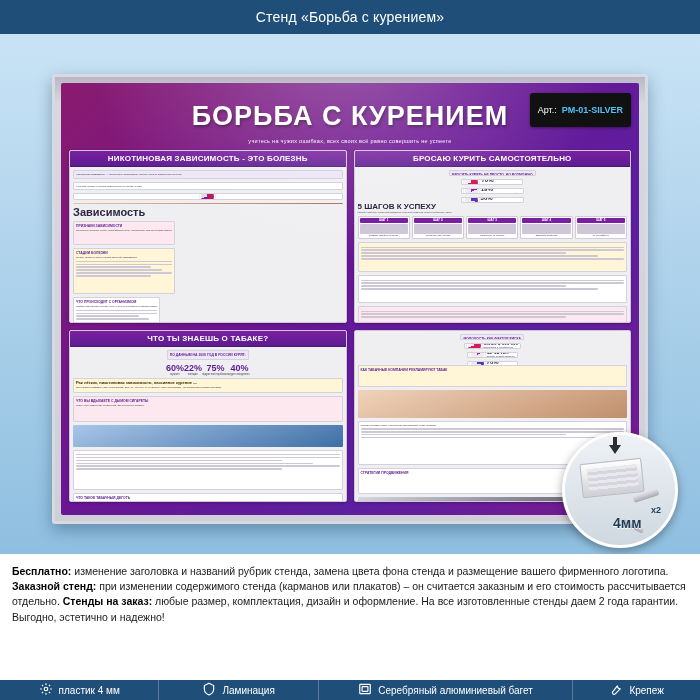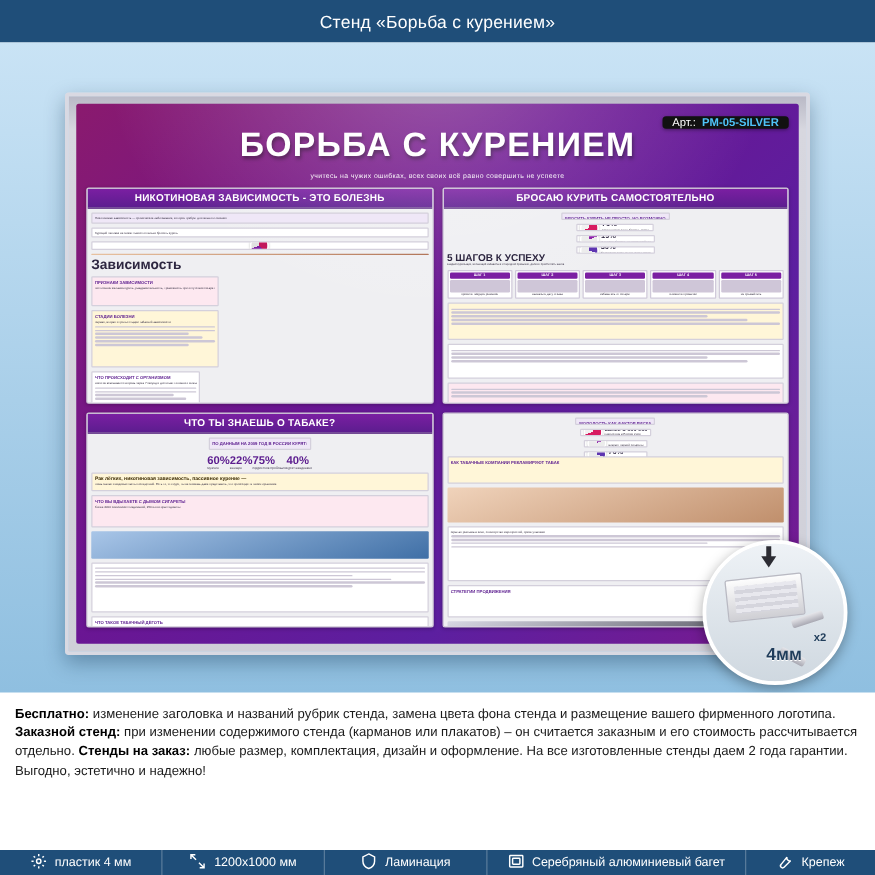--- a/index.html
+++ b/index.html
@@ -62,21 +62,21 @@
     color: #fff;
     font-weight: bold;
     font-size: 27px;
     letter-spacing: 1px;
     margin: 12px 0 6px 0;
     text-shadow: 1px 2px 3px rgba(0,0,0,.45);
   }
   .art-badge {
     position: absolute; right: 8px; top: 10px;
     background: #111; color: #fff;
-    font-size: 9px; padding: 0 8px; border-radius: 3px;
+    font-size: 9px; padding: 12px 8px; border-radius: 3px;
     display: flex; gap: 5px; align-items: center;
     box-shadow: 0 1px 3px rgba(0,0,0,.4);
   }
   .art-badge .code { color:#4fc3f7; font-weight: bold; }
 
   .subline {
     text-align:center;
     color:#fff;
     font-size: 5.5px;
     letter-spacing:.3px;
@@ -145,21 +145,21 @@
   .lines i {
     display:block; height:1.5px; background:#cdc7d6; margin:1.4px 0; border-radius:1px;
   }
   .lines i:nth-child(3n) { width: 78%; }
   .lines i:nth-child(4n) { width: 90%; }
 
   .bigword {
     font-size: 11px; font-weight: bold; color:#2d2640; line-height: 1;
   }
   .pct-row { display: flex; justify-content: space-around; align-items: center; }
-  .pct { text-align:left; }
+  .pct { text-align:center; }
   .pct .v { font-size: 9px; font-weight: bold; color:#5c1d8f; }
   .pct .l { font-size: 2.6px; color:#4a4358; }
 
   .pie {
     width: 22px; height: 22px; border-radius: 50%;
     background: conic-gradient(#c2185b 0 38%, #7b1fa2 38% 70%, #e0e0e0 70% 100%);
     border: 1px solid #fff;
     box-shadow: 0 0 2px rgba(0,0,0,.3);
   }
   .pie.small { width: 15px; height: 15px; }
@@ -274,21 +274,21 @@
     <span>Стенд «Борьба с курением»</span>
   </div>
 
   <div class="preview">
 
     <div class="board">
       <div class="board-inner">
 
         <div class="art-badge">
           <span>Арт.:</span>
-          <span class="code">PM-05-SILVER</span>
+          <span class="code">PM-01-SILVER</span>
         </div>
 
         <div class="stand-title">БОРЬБА С КУРЕНИЕМ</div>
         <div class="subline">учитесь на чужих ошибках, всех своих всё равно совершить не успеете</div>
 
         <div class="panels">
 
           <div class="panel">
             <div class="panel-head">НИКОТИНОВАЯ ЗАВИСИМОСТЬ - ЭТО БОЛЕЗНЬ</div>
             <div class="panel-body">
@@ -797,28 +797,20 @@
 
   <div class="featbar">
     <div class="feat">
       <span>
         <svg width="14" height="14" viewBox="0 0 24 24" fill="none" stroke="#fff" stroke-width="2">
           <circle cx="12" cy="12" r="3"></circle>
           <path d="M12 2v3M12 19v3M2 12h3M19 12h3M5 5l2 2M17 17l2 2M19 5l-2 2M7 17l-2 2"></path>
         </svg>
       </span>
       <span>пластик 4 мм</span>
-    </div>
-    <div class="feat">
-      <span>
-        <svg width="14" height="14" viewBox="0 0 24 24" fill="none" stroke="#fff" stroke-width="2">
-          <path d="M3 9V3h6M21 15v6h-6M3 3l7 7M21 21l-7-7"></path>
-        </svg>
-      </span>
-      <span>1200x1000 мм</span>
     </div>
     <div class="feat">
       <span>
         <svg width="14" height="14" viewBox="0 0 24 24" fill="none" stroke="#fff" stroke-width="2">
           <path d="M12 2l8 4v6c0 5-3.5 8.5-8 10-4.5-1.5-8-5-8-10V6z"></path>
         </svg>
       </span>
       <span>Ламинация</span>
     </div>
     <div class="feat" style="flex:1.6;align-items:center;">

